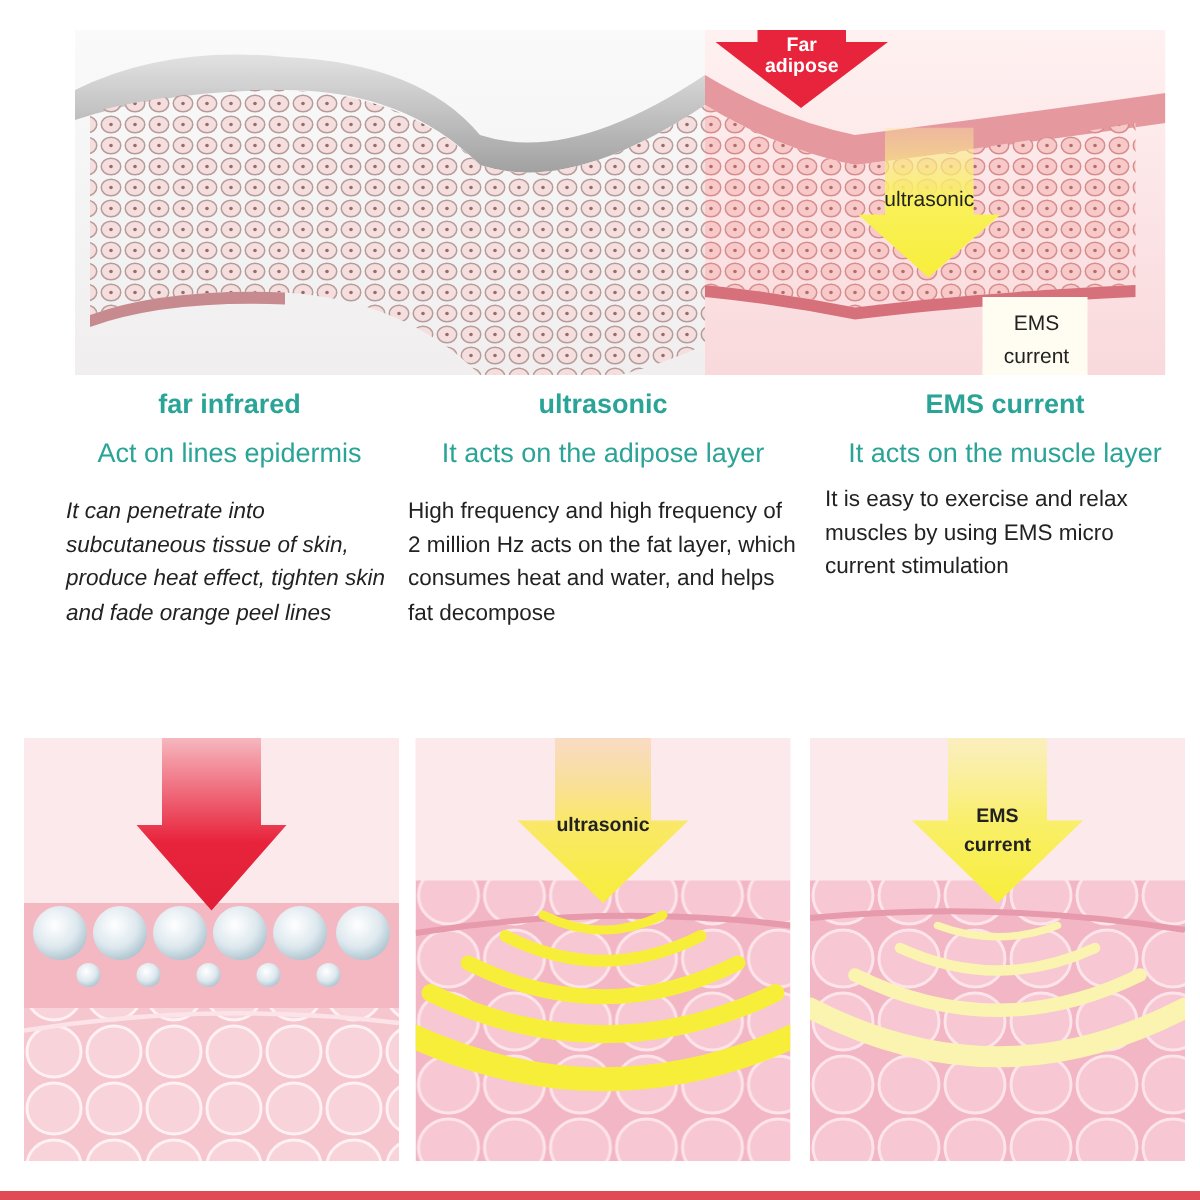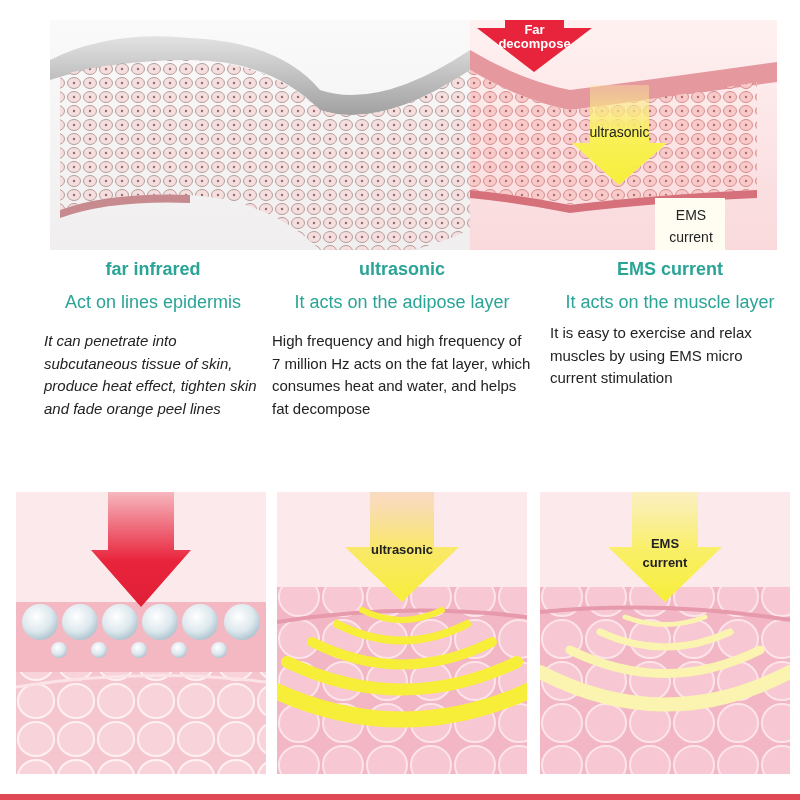--- a/index.html
+++ b/index.html
@@ -64,21 +64,21 @@
     <path d="M420,50 Q470,80 520,90 Q600,80 707,62 L707,170 Q600,175 520,185 Q470,175 420,170 Z" fill="url(#cellpat2)"></path>
     <path d="M420,170 Q470,175 520,185 Q600,175 707,170 L707,178 Q600,183 520,193 Q470,183 420,178 Z" fill="#d6707a"></path>
     <path d="M10,190 Q60,172 140,175 L140,183 Q60,180 10,198 Z" fill="#c68a8f"></path>
   </svg>
 
   <svg class="far-arrow" viewBox="0 0 115 52" style="left:427px;">
     <path d="M28,0 L87,0 L87,8 L115,8 L57,52 L0,8 L28,8 Z" fill="#e8243c"></path>
   </svg>
   <div class="far-arrow-label" style="left:447px;">
     <div>Far</div>
-    <div>decompose</div>
+    <div>adipose</div>
   </div>
 
   <svg class="us-arrow" viewBox="0 0 95 100" style="left:522px;">
     <defs>
         <linearGradient id="yg" x1="0" y1="0" x2="0" y2="1">
           <stop offset="0" stop-color="#fbe6a0" stop-opacity="0.4"></stop>
           <stop offset="0.5" stop-color="#f9f15a"></stop>
           <stop offset="1" stop-color="#f7ee3a"></stop>
         </linearGradient>
       </defs>
@@ -93,21 +93,21 @@
 </div>
 
 <div class="col c1">
   <h2>far infrared</h2>
   <h3>Act on lines epidermis</h3>
   <p>It can penetrate into subcutaneous tissue of skin, produce heat effect, tighten skin and fade orange peel lines</p>
 </div>
 <div class="col c2">
   <h2>ultrasonic</h2>
   <h3>It acts on the adipose layer</h3>
-  <p>High frequency and high frequency of 7 million Hz acts on the fat layer, which consumes heat and water, and helps fat decompose</p>
+  <p>High frequency and high frequency of 2 million Hz acts on the fat layer, which consumes heat and water, and helps fat decompose</p>
 </div>
 <div class="col c3">
   <h2>EMS current</h2>
   <h3>It acts on the muscle layer</h3>
   <p>It is easy to exercise and relax muscles by using EMS micro current stimulation</p>
 </div>
 
 <div class="panel p1">
   <svg width="250" height="282" viewBox="0 0 250 282">
     <defs>

